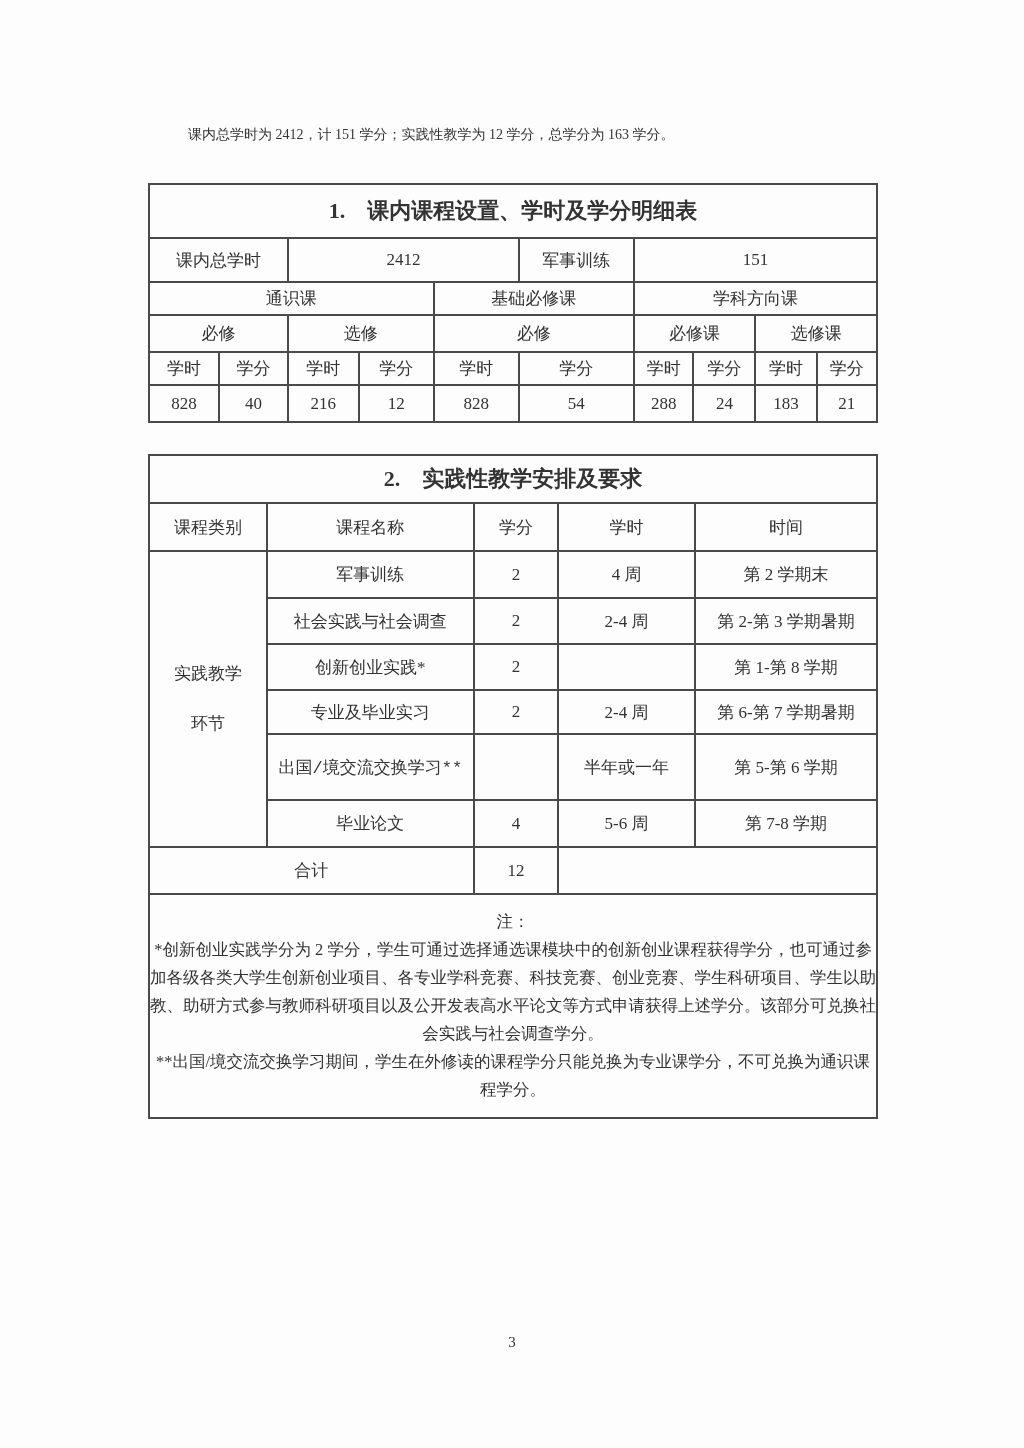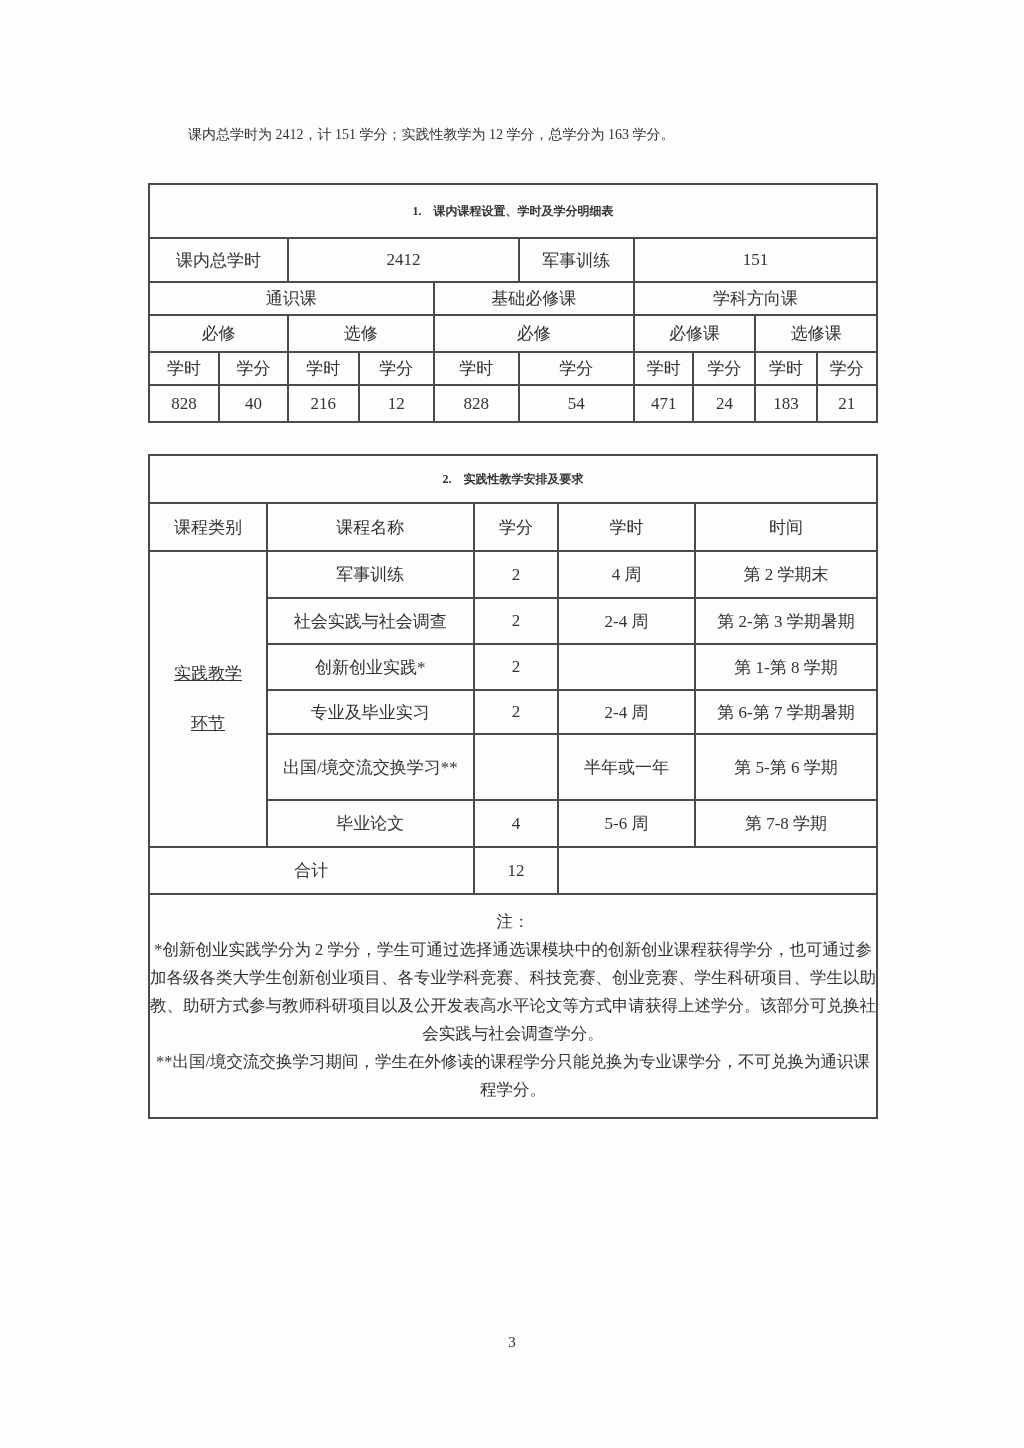--- a/index.html
+++ b/index.html
@@ -20,33 +20,33 @@
     font-size:17px;
   }
   table.doc td {
     border:2px solid #4a4a4a;
     text-align:center; vertical-align:middle;
     padding:0; overflow:hidden;
   }
   #table1 { top:183px; }
   #table2 { top:454px; }
   td.sec-head {
-    text-align:left; font-weight:bold; font-size:12px;
+    text-align:left; font-weight:bold; font-size:22px;
     padding-left:8px;
   }
   .sec-num { display:inline-block; margin-right:1em; }
   td.left { text-align:left; padding-left:12px; padding-right:8px; }
   td.cat-cell { vertical-align:middle; }
-  .cat-line { line-height:50px;text-decoration:underline; }
+  .cat-line { line-height:50px; }
   td.notes-cell {
     text-align:justify; vertical-align:top;
     padding:10px 14px 0 10px;
     font-size:16.5px; line-height:28px;
   }
-  .wrap-name { word-break:break-all; }
+  .wrap-name { word-break:break-all;font-family:Liberation Mono, monospace; }
   .page-num {
     position:absolute; left:0; top:1334px; width:1024px;
     text-align:center; font-size:15px;
   }
 </style>
 </head>
 <body>
 
 <div class="intro">课内总学时为 2412，计 151 学分；实践性教学为 12 学分，总学分为 163 学分。</div>
 
@@ -99,21 +99,21 @@
     <td>学时</td>
     <td>学分</td>
   </tr>
   <tr>
     <td style="height:35px;">828</td>
     <td>40</td>
     <td>216</td>
     <td>12</td>
     <td>828</td>
     <td>54</td>
-    <td>471</td>
+    <td>288</td>
     <td>24</td>
     <td>183</td>
     <td>21</td>
   </tr>
 </tbody>
   </table>
 
 <table class="doc" id="table2">
   <colgroup>
     <col style="width:16.2%">

